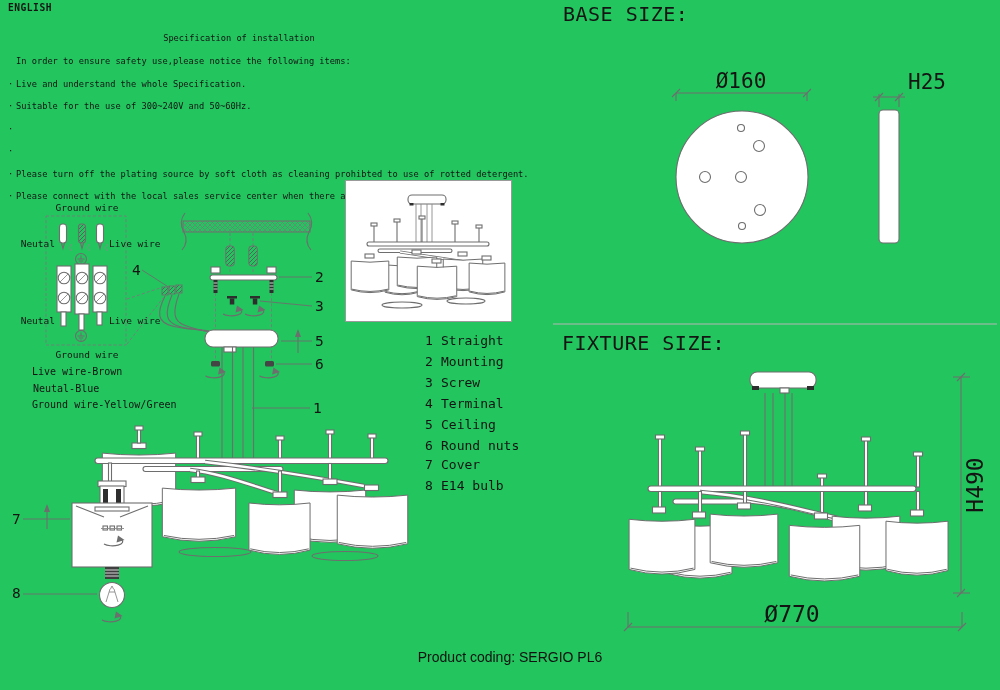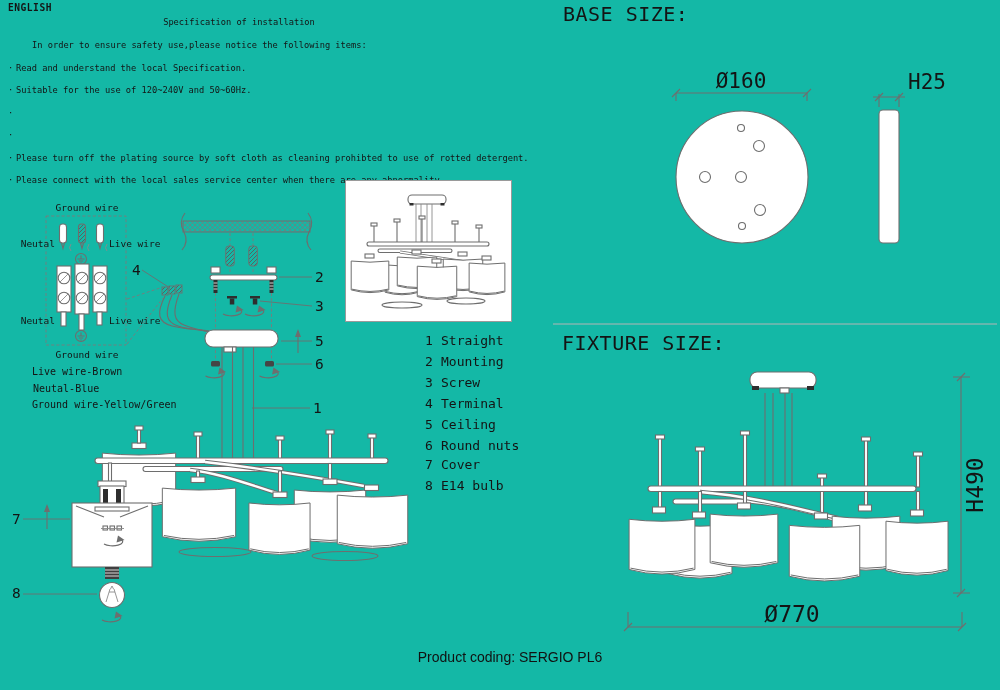--- a/index.html
+++ b/index.html
@@ -1,22 +1,22 @@
 <!DOCTYPE html>
 <html><head>
 <meta charset="utf-8">
 <style>
   html,body{margin:0;padding:0;background:#fff;}
   body{width:1000px;height:690px;position:relative;overflow:hidden;
        font-family:"DejaVu Sans Mono",monospace;color:#141414;}
-  .page{position:absolute;inset:0;background:#14b8a6;}
+  .page{position:absolute;inset:0;background:#22c55e;}
   .spec-header{position:absolute;left:8px;top:3px;width:552px;font-size:8.7px;line-height:10px;}
   .lang{font-weight:bold;font-size:9.6px;letter-spacing:.5px;}
-  .title-line{width:462px;text-align:center;margin-top:4px;}
-  .intro-line{margin:13px 0 0 24px;}
+  .title-line{width:462px;text-align:center;margin-top:20px;}
+  .intro-line{margin:13px 0 0 8px;}
   .safety-item{margin-top:12.5px;display:flex;}
   .safety-item .bullet{width:8px;flex:none;}
   svg.art{position:absolute;left:0;top:0;}
   svg text{fill:#141414;}
   .t9{font-size:9.5px;} .t10{font-size:10px;} .t13{font-size:13px;} .t14{font-size:14.5px;}
   .t20{font-size:20px;letter-spacing:.5px;} .t21{font-size:21px;} .t23{font-size:23px;}
   .ln{stroke:#6e6e6e;stroke-width:1.1;fill:none;}
   .lnT{stroke:#8a8a8a;stroke-width:.9;fill:none;}
   .fw{fill:#fff;stroke:#6e6e6e;stroke-width:1.1;}
   .dk{fill:#2e2e2e;stroke:none;}
@@ -29,25 +29,25 @@
 <body>
 
 <div class="page">
 
   <div class="spec-header">
     <div class="lang">ENGLISH</div>
     <div class="title-line">Specification of installation</div>
     <div class="intro-line">In order to ensure safety use,please notice the following items:</div>
     <div class="safety-item">
       <span class="bullet">·</span>
-      <span>Read and understand the local Specification.</span>
-      </div>
-    <div class="safety-item">
-      <span class="bullet">·</span>
-      <span>Suitable for the use of 120~240V and 50~60Hz.</span>
+      <span>Live and understand the whole Specification.</span>
+      </div>
+    <div class="safety-item">
+      <span class="bullet">·</span>
+      <span>Suitable for the use of 300~240V and 50~60Hz.</span>
       </div>
     <div class="safety-item">
       <span class="bullet">·</span>
       </div>
     <div class="safety-item">
       <span class="bullet">·</span>
       </div>
     <div class="safety-item">
       <span class="bullet">·</span>
       <span>Please turn off the plating source by soft cloth as cleaning prohibted to use of rotted detergent.</span>

